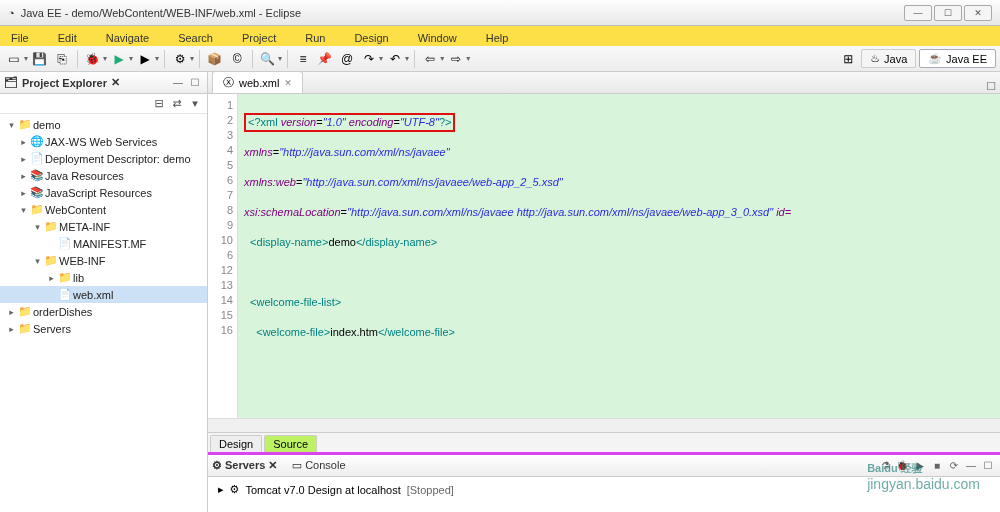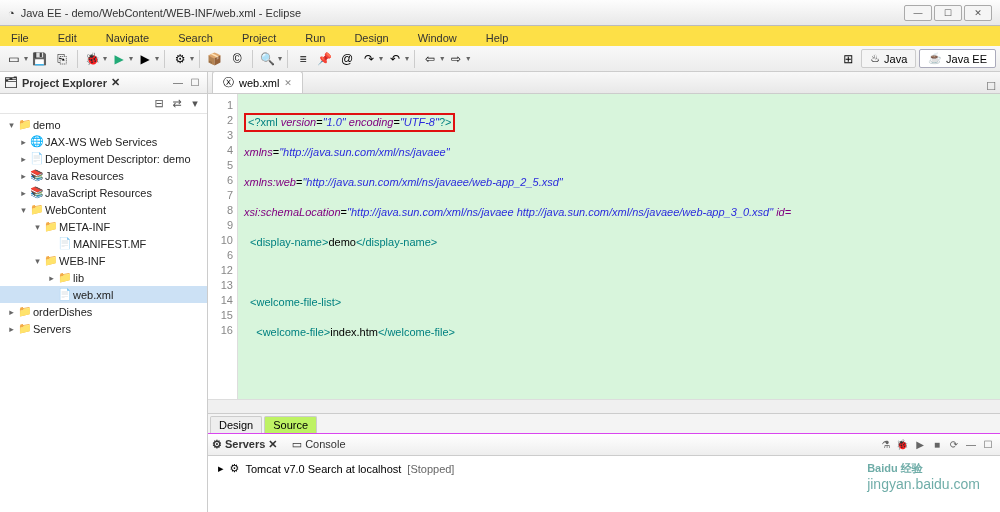--- a/index.html
+++ b/index.html
@@ -42,21 +42,21 @@
 .gutter { width: 30px; background: #fff; border-right: 1px solid #ddd; text-align: right; color: #888; padding: 4px 4px 0 0; line-height: 15px; }
 .code { flex: 1; padding: 4px 6px 0 6px; line-height: 15px; white-space: pre; overflow: hidden; position: relative; }
 .code .line1 { border: 2px solid #e01010; display: inline-block; padding: 0 2px; margin-bottom: -2px; }
 .tag { color: #008080; } .attr { color: #800080; font-style: italic; } .str { color: #2a2add; font-style: italic; } .txt { color: #000; }
 .annot { position: absolute; top: 6px; left: 410px; color: #d00; font-size: 12px; }
 .annot .arrow { display: inline-block; width: 60px; height: 1px; background: #d00; position: relative; vertical-align: middle; margin-right: 6px; }
 .annot .arrow::after { content: ""; position: absolute; right: -1px; top: -3px; border: 4px solid transparent; border-left-color: #d00; }
 .edfoot { height: 20px; background: #f4f4f4; border-top: 1px solid #ccc; display: flex; align-items: flex-end; }
 .edfoot .etab { padding: 2px 8px; border: 1px solid #ccc; border-bottom: none; background: #eee; margin-left: 2px; border-radius: 2px 2px 0 0; }
 .edfoot .etab.active { background: #bef264; }
-.bottom { height: 79px; border-top: 1px solid #d946ef; background: #fff; }
+.bottom { height: 60px; border-top: 3px solid #d946ef; background: #fff; }
 .scroll { height: 14px; background: #f0f0f0; border-top: 1px solid #ddd; }
 .watermark { position: absolute; right: 20px; bottom: 20px; color: #0f766e; opacity: 0.6; font-size: 26px; font-weight: bold; pointer-events: none; text-align: left; }
 .watermark .sub { font-size: 14px; font-weight: normal; }
 .icon-folder { color: #d9a23a; }
 .icon-file { color: #6a8fb5; }
 .icon-proj { color: #4a7ab5; }
 </style>
 </head>
 <body>
 
@@ -275,21 +275,21 @@
           <span>▶</span>
           <span>■</span>
           <span>⟳</span>
           <span>―</span>
           <span>☐</span>
         </span>
       </div>
       <div style="padding:6px 10px; display:flex; align-items:center; gap:6px">
         <span class="twisty">▸</span>
         <span>⚙</span>
-        <span>Tomcat v7.0 Search at localhost</span>
+        <span>Tomcat v7.0 Design at localhost</span>
         <span style="color:#666">[Stopped]</span>
       </div>
     </div>
   </div>
 </div>
 
 <div class="watermark">
   <div>Baidu 经验</div>
   <div class="sub">jingyan.baidu.com</div>
 </div>

